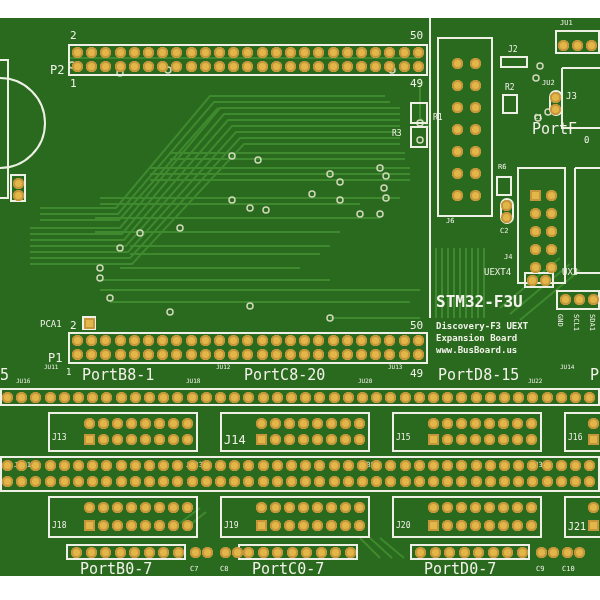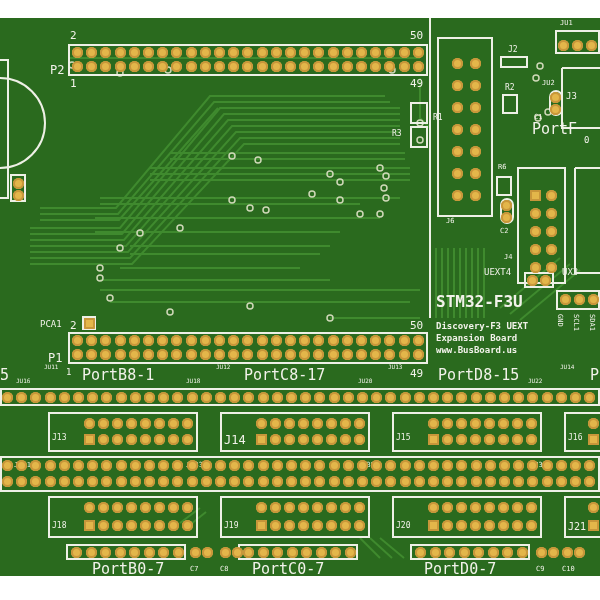--- a/index.html
+++ b/index.html
@@ -172,21 +172,21 @@
   <div class="silk" style="left:436px;top:276px;font-size:16px;font-weight:bold;">STM32-F3U</div>
   <div class="silk" style="left:436px;top:304px;font-size:9px;font-weight:bold;">Discovery-F3 UEXT</div>
   <div class="silk" style="left:436px;top:316px;font-size:9px;font-weight:bold;">Expansion Board</div>
   <div class="silk" style="left:436px;top:328px;font-size:9px;font-weight:bold;">www.BusBoard.us</div>
   <div class="silk" style="left:556px;top:296px;font-size:7px;writing-mode:vertical-rl;">GND</div>
   <div class="silk" style="left:572px;top:296px;font-size:7px;writing-mode:vertical-rl;">SCL1</div>
   <div class="silk" style="left:588px;top:296px;font-size:7px;writing-mode:vertical-rl;">SDA1</div>
 
   <div class="silk" style="left:0px;top:350px;font-size:15px;">5</div>
   <div class="silk" style="left:82px;top:350px;font-size:15px;">PortB8-1</div>
-  <div class="silk" style="left:244px;top:350px;font-size:15px;">PortC8-17</div>
+  <div class="silk" style="left:244px;top:350px;font-size:15px;">PortC8-20</div>
   <div class="silk" style="left:438px;top:350px;font-size:15px;">PortD8-15</div>
   <div class="silk" style="left:590px;top:350px;font-size:15px;">P</div>
 
   <div class="silk" style="left:16px;top:360px;font-size:6px;">JU16</div>
   <div class="silk" style="left:44px;top:346px;font-size:6px;">JU11</div>
   <div class="silk" style="left:186px;top:360px;font-size:6px;">JU18</div>
   <div class="silk" style="left:216px;top:346px;font-size:6px;">JU12</div>
   <div class="silk" style="left:358px;top:360px;font-size:6px;">JU20</div>
   <div class="silk" style="left:388px;top:346px;font-size:6px;">JU13</div>
   <div class="silk" style="left:528px;top:360px;font-size:6px;">JU22</div>
@@ -216,21 +216,21 @@
   <div class="box" style="left:564px;top:478px;width:40px;height:42px;"></div>
   <div class="silk" style="left:52px;top:504px;font-size:8px;">J18</div>
   <div class="silk" style="left:224px;top:504px;font-size:8px;">J19</div>
   <div class="silk" style="left:396px;top:504px;font-size:8px;">J20</div>
   <div class="silk" style="left:568px;top:504px;font-size:10px;">J21</div>
 
   <div class="box" style="left:66px;top:526px;width:120px;height:16px;"></div>
   <div class="box" style="left:238px;top:526px;width:120px;height:16px;"></div>
   <div class="box" style="left:410px;top:526px;width:120px;height:16px;"></div>
 
-  <div class="silk" style="left:80px;top:544px;font-size:15px;margin-left:12px;">PortB0-7</div>
+  <div class="silk" style="left:80px;top:544px;font-size:15px;">PortB0-7</div>
   <div class="silk" style="left:252px;top:544px;font-size:15px;">PortC0-7</div>
   <div class="silk" style="left:424px;top:544px;font-size:15px;">PortD0-7</div>
   <div class="silk" style="left:190px;top:548px;font-size:7px;">C7</div>
   <div class="silk" style="left:220px;top:548px;font-size:7px;">C8</div>
   <div class="silk" style="left:536px;top:548px;font-size:7px;">C9</div>
   <div class="silk" style="left:562px;top:548px;font-size:7px;">C10</div>
 
   <div id="pads">
       <div class="pad" style="left: 72px; top: 29px;"></div>
       <div class="pad" style="left: 72px; top: 43px;"></div>

